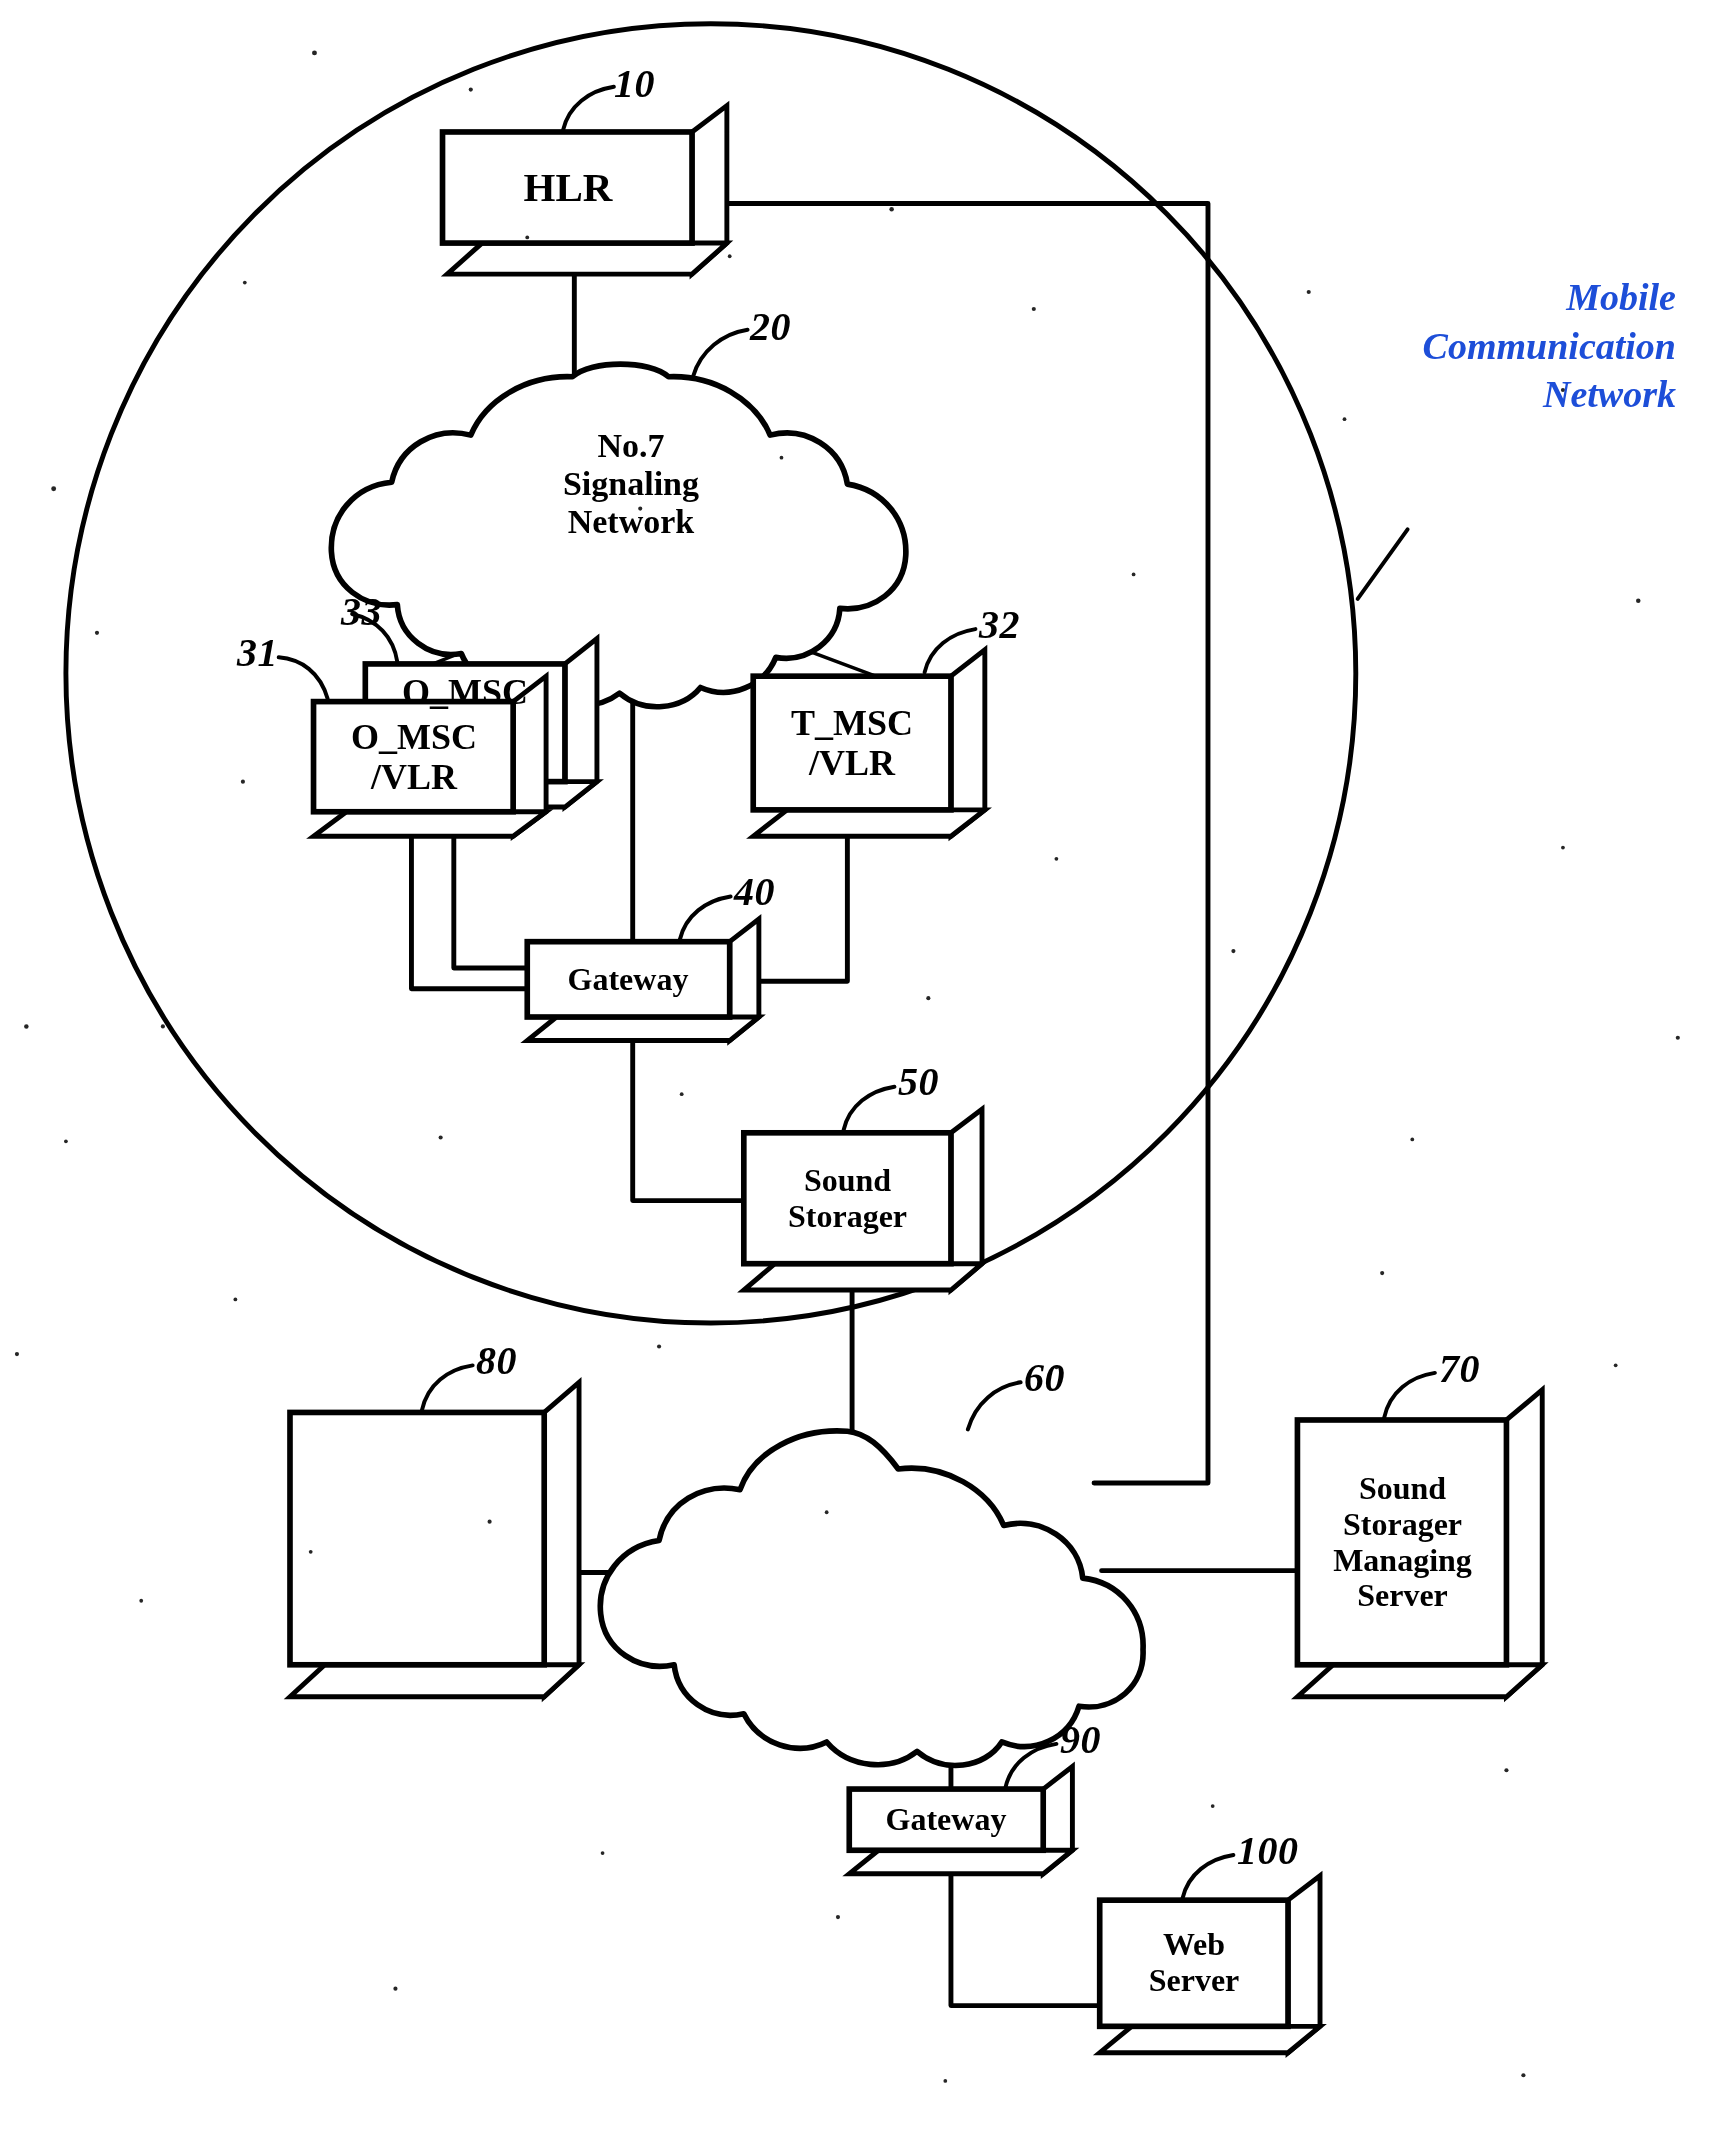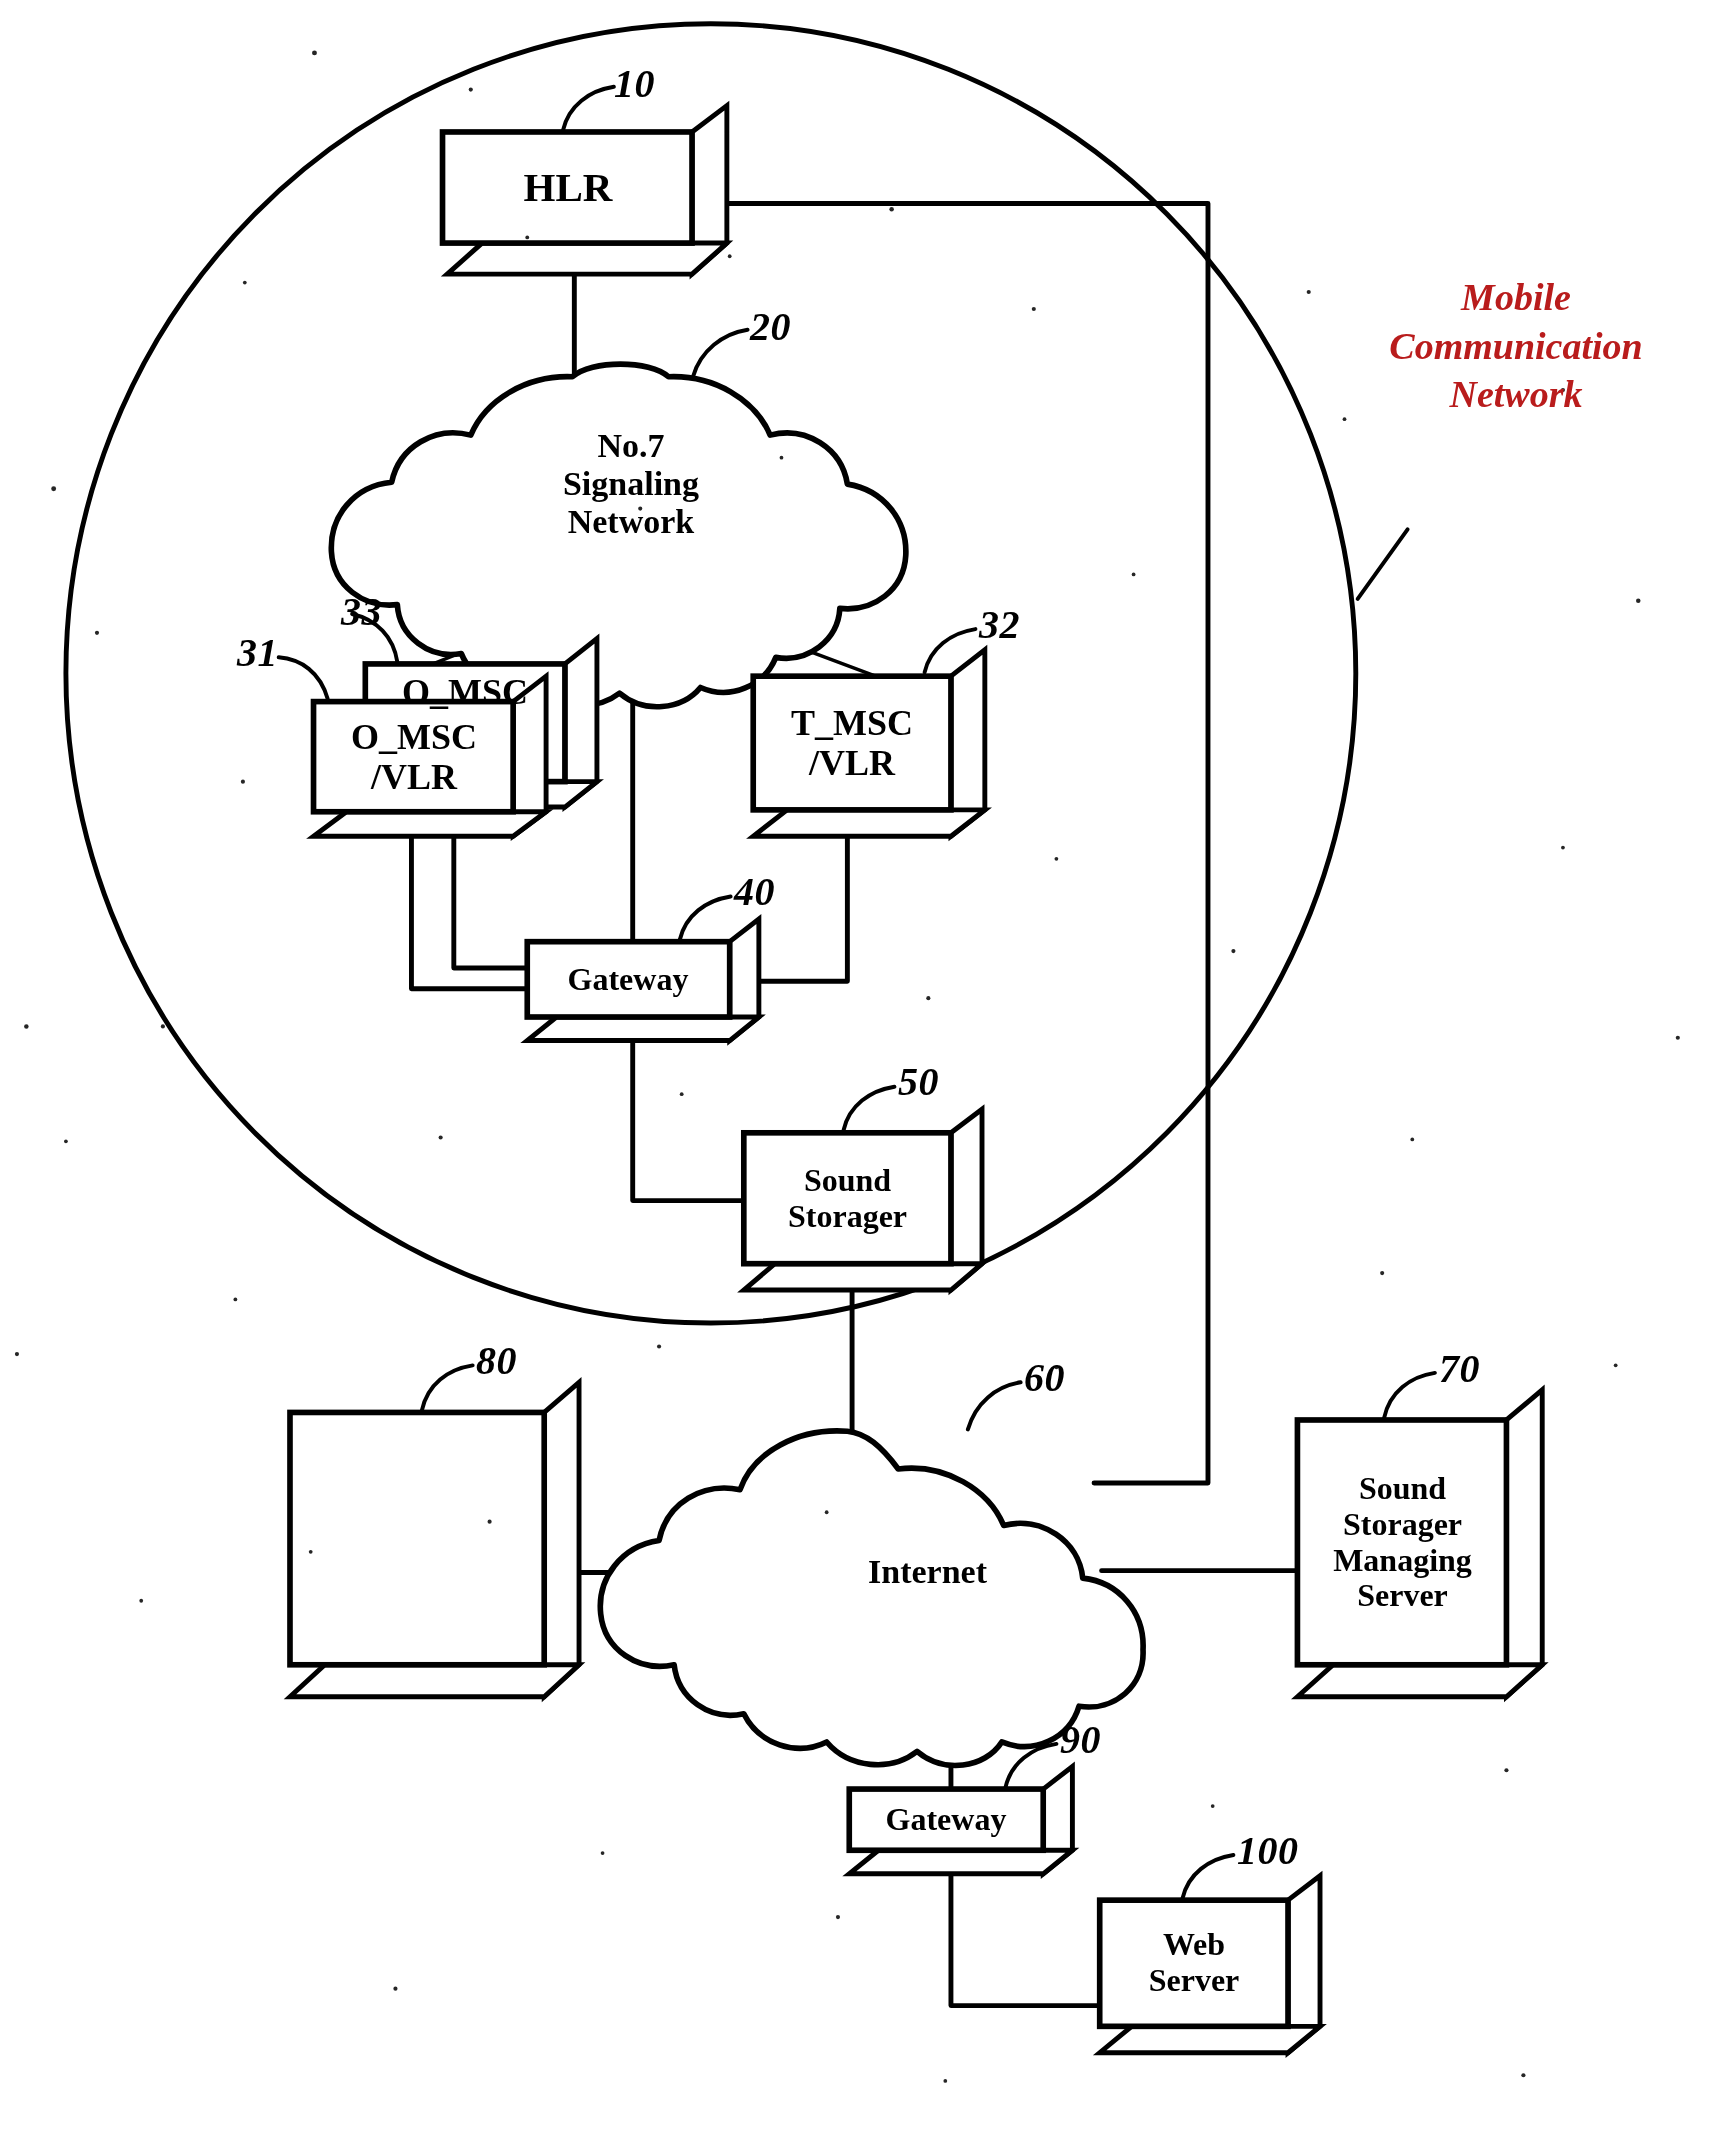--- a/index.html
+++ b/index.html
@@ -43,22 +43,22 @@
     font-style: italic;
     font-weight: bold;
     color: #000000;
     letter-spacing: 0.5px;
   }
   .region-caption {
     position: absolute;
     font-family: "Liberation Serif", "DejaVu Serif", serif;
     font-style: italic;
     font-weight: bold;
-    color: #b91c1c;
-    text-align: center;
+    color: #1d4ed8;
+    text-align: right;
     line-height: 1.28;
     white-space: pre-line;
   }
 </style>
 </head>
 <body>
 
 <div id="page">
 
   <svg id="vector-layer" viewBox="0 0 1830 2280">
@@ -280,21 +280,20 @@
 /VLR</div>
 
   <div class="node-label" style="left:753px; top:676px; width:198px; height:134px; font-size:36px;">T_MSC
 /VLR</div>
 
   <div class="node-label" style="left:527px; top:942px; width:202px; height:75px; font-size:32px;">Gateway</div>
 
   <div class="node-label" style="left:744px; top:1133px; width:207px; height:131px; font-size:32px;">Sound
 Storager</div>
 
-  <div class="node-label" style="left:744px; top:1535px; width:367px; height:75px; font-size:34px;">Internet</div>
 
   <div class="node-label" style="left:1298px; top:1420px; width:209px; height:245px; font-size:32px;">Sound
 Storager
 Managing
 Server</div>
 
 
   <div class="node-label" style="left:849px; top:1789px; width:194px; height:61px; font-size:32px;">Gateway</div>
 
   <div class="node-label" style="left:1100px; top:1900px; width:188px; height:126px; font-size:32px;">Web

